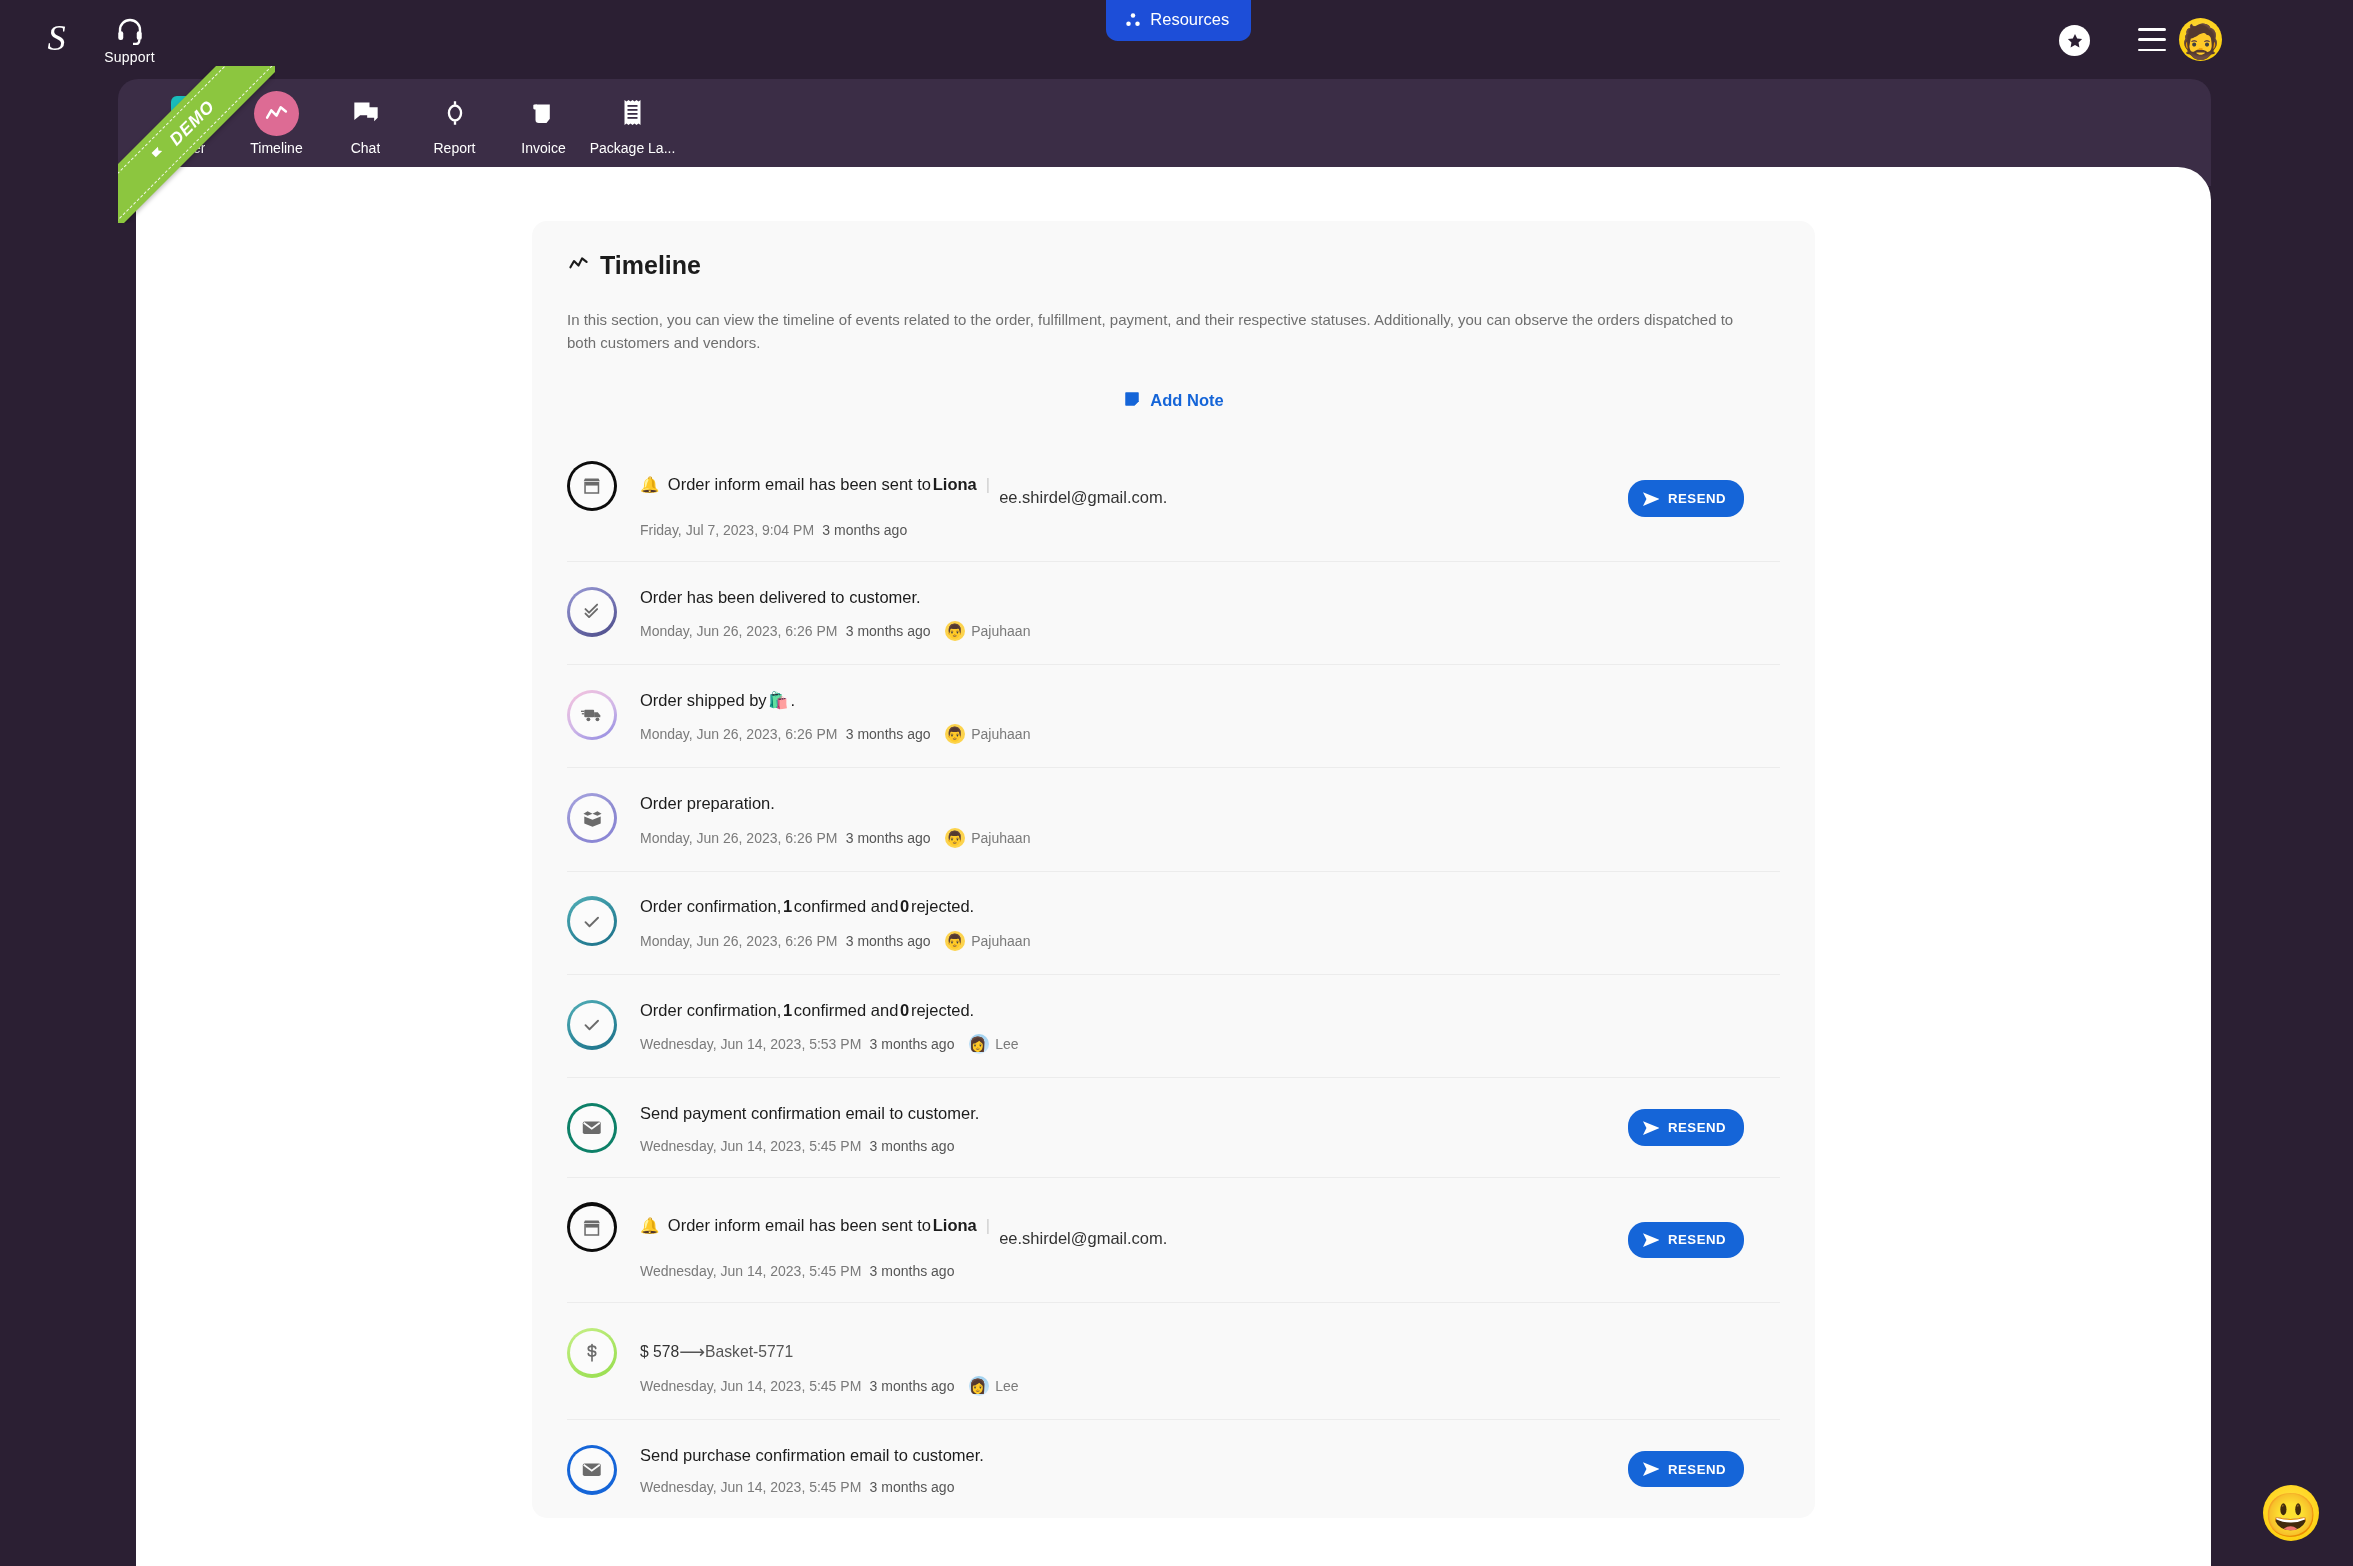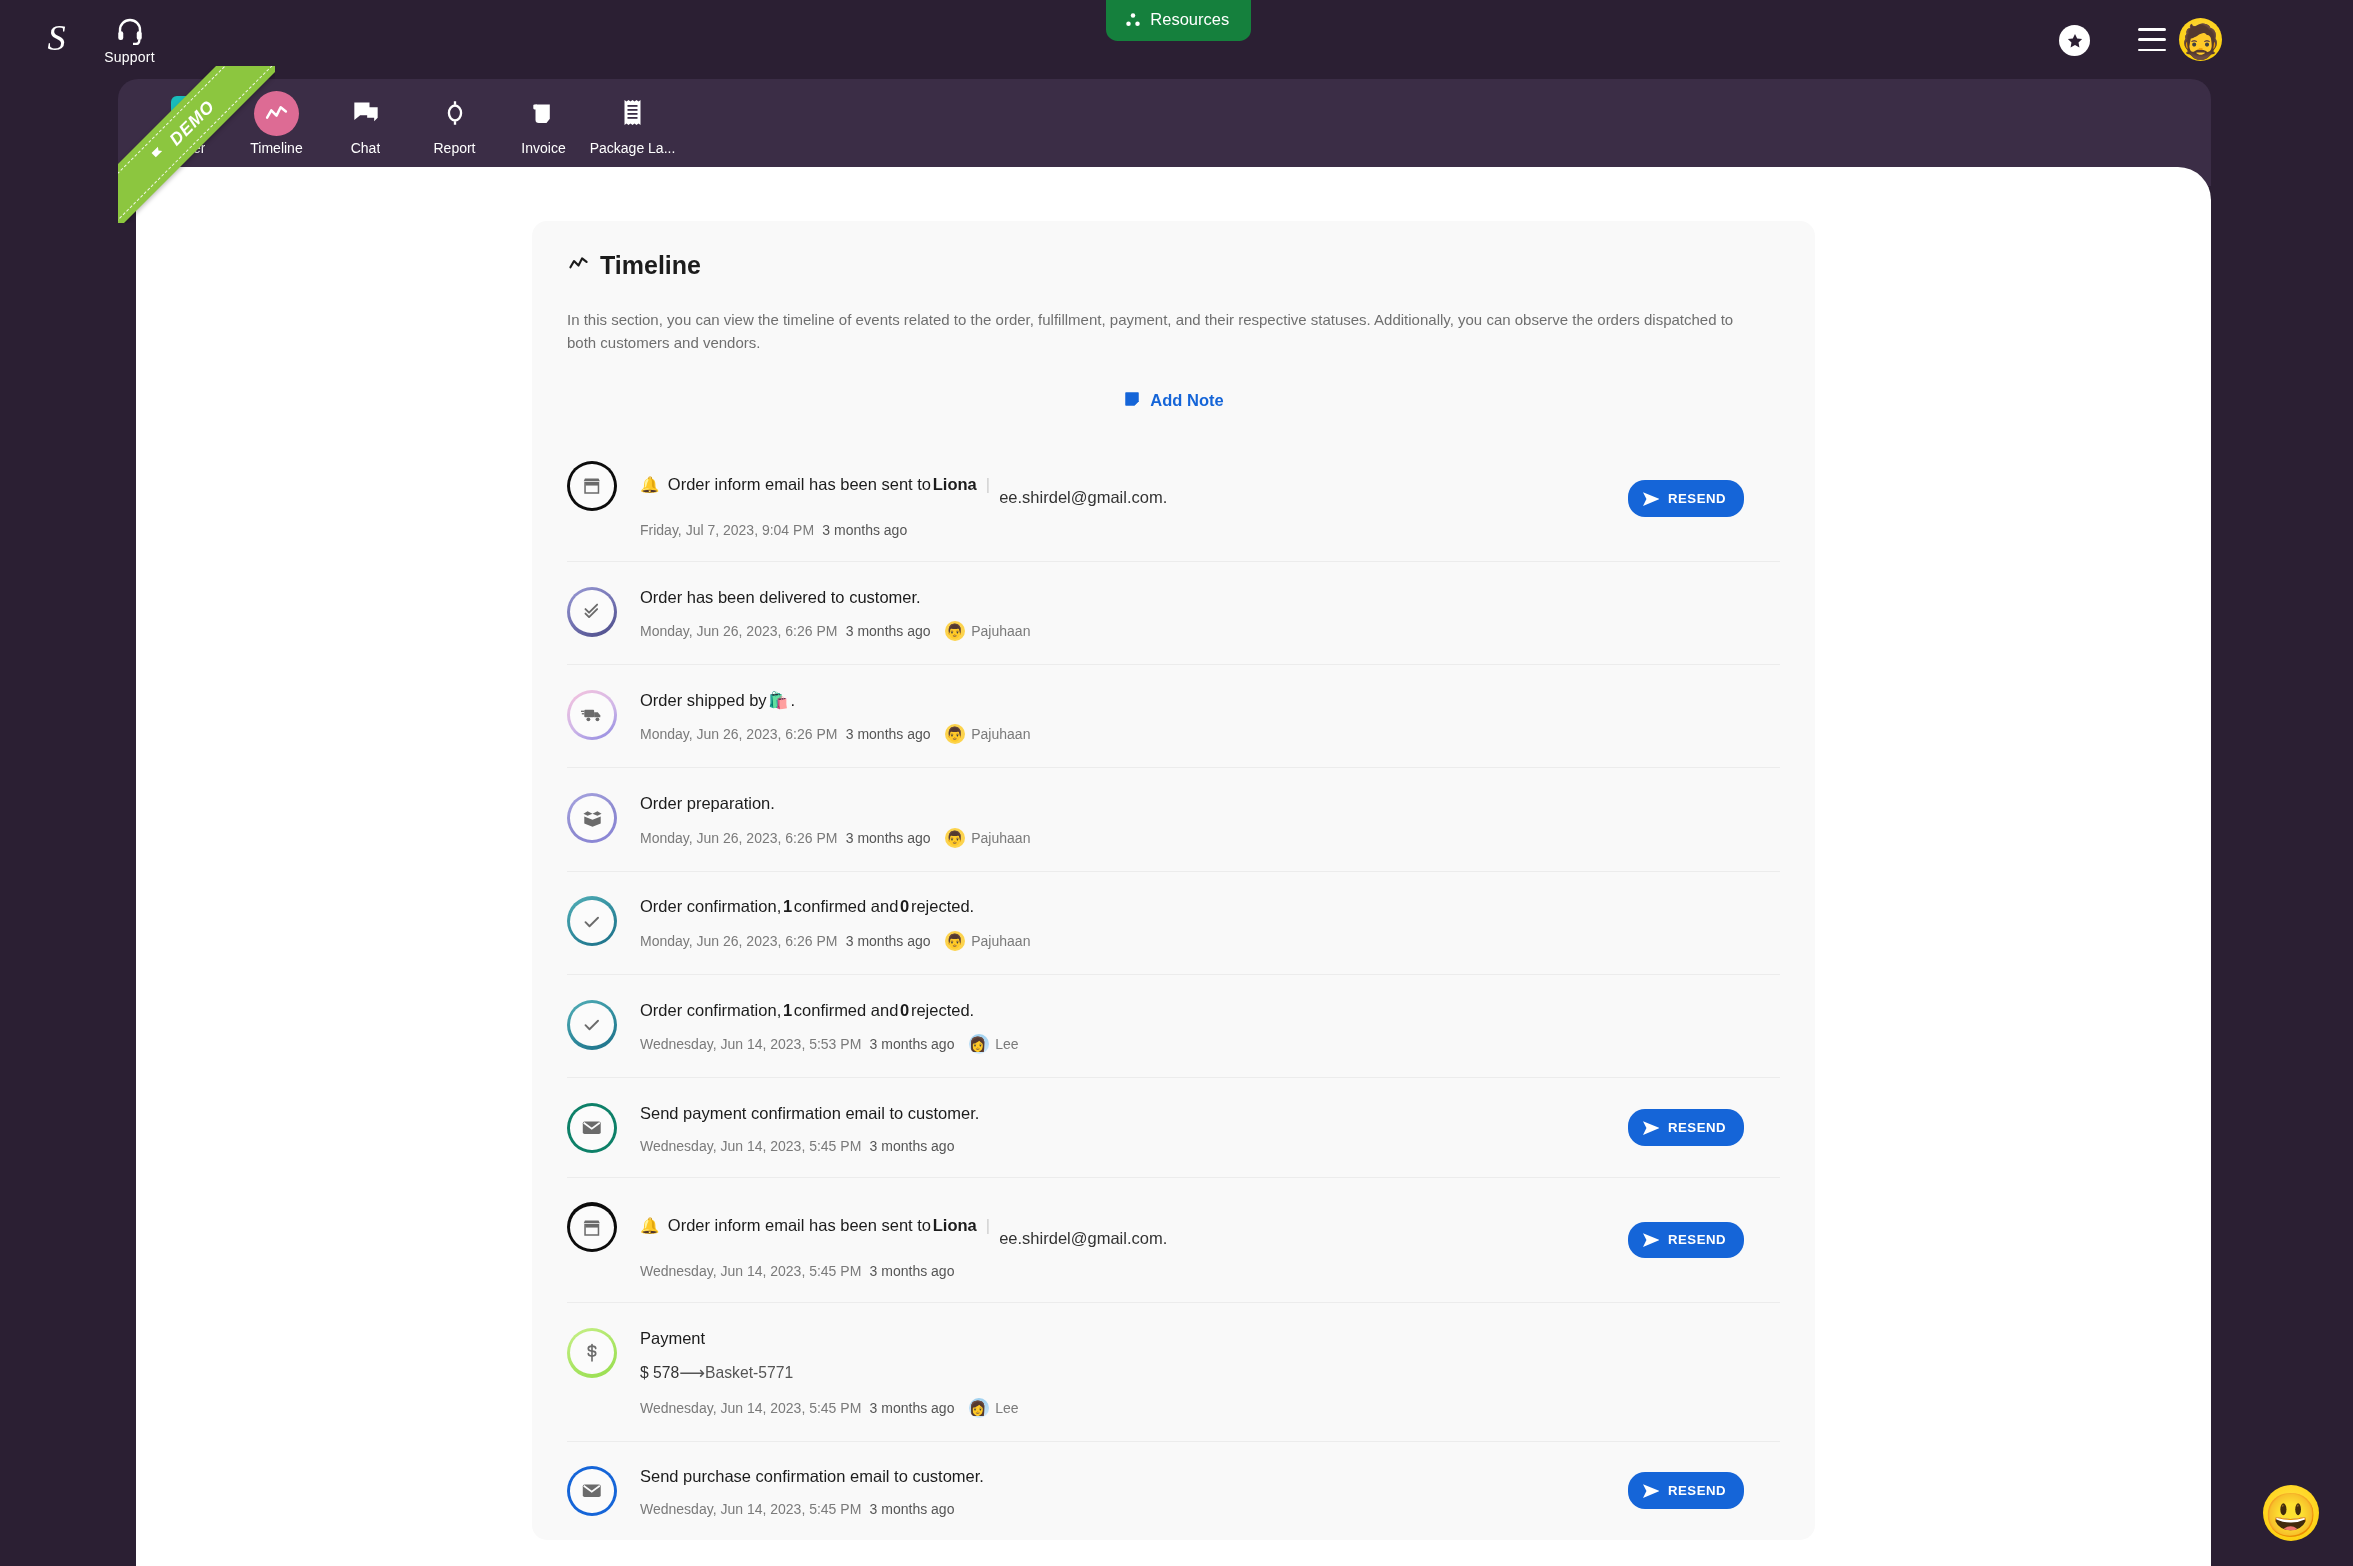--- a/index.html
+++ b/index.html
@@ -23,21 +23,21 @@
   }
   .support-btn {
     position: absolute; left: 95px; top: 15px;
     width: 69px; text-align: center; color: #fff; cursor: pointer;
   }
   .support-btn .ico { display:block; height: 31px; }
   .support-btn .lbl { display:block; font-size: 14px; margin-top: 3.3px; letter-spacing:0.2px;}
 
   .resources-pill {
     position: absolute; left: 1106px; top: 0px;
-    background: #15803d; border-radius: 0 0 11.6px 11.6px;
+    background: #1d4ed8; border-radius: 0 0 11.6px 11.6px;
     padding: 10px 21.5px 11.6px 18px;
     display: flex; align-items: center; gap: 8.3px;
     color: #fff; font-size: 16.5px; cursor: pointer;
   }
   .resources-pill .dots { width: 18px; height: 18px; }
 
   .star-btn {
     position: absolute; right: 264px; top: 25px;
     width: 31px; height: 31px; border-radius: 50%;
     background: #fff; display: flex; align-items:center; justify-content:center;
@@ -708,23 +708,20 @@
       <div class="tl-row">
         <div class="tl-ico ring-lime">
             <div class="inner">
           <svg width="20" height="21.5" viewBox="0 0 24 26" fill="none" stroke="#6b6b6b" stroke-width="2" stroke-linecap="round">
                 <path d="M12 3v20"></path>
                 <path d="M16.5 8c0-2-2-3-4.5-3S7.5 6 7.5 8s2 3 4.5 3 4.5 1 4.5 3-2 3-4.5 3-4.5-1-4.5-3"></path>
               </svg>
         </div>
           </div>
         <div class="tl-body">
-          <div class="tl-main">
-            <span>Payment</span>
-          </div>
           <div class="tl-pay-amount">
             <span>$ 578</span>
             <span class="arrow">⟶</span>
             <span class="basket">Basket-5771</span>
           </div>
           <div class="tl-sub">
             <span>Wednesday, Jun 14, 2023, 5:45 PM</span>
             <span class="ago">3 months ago</span>
             <span class="who">
               <span class="av av-blue">👩</span>

